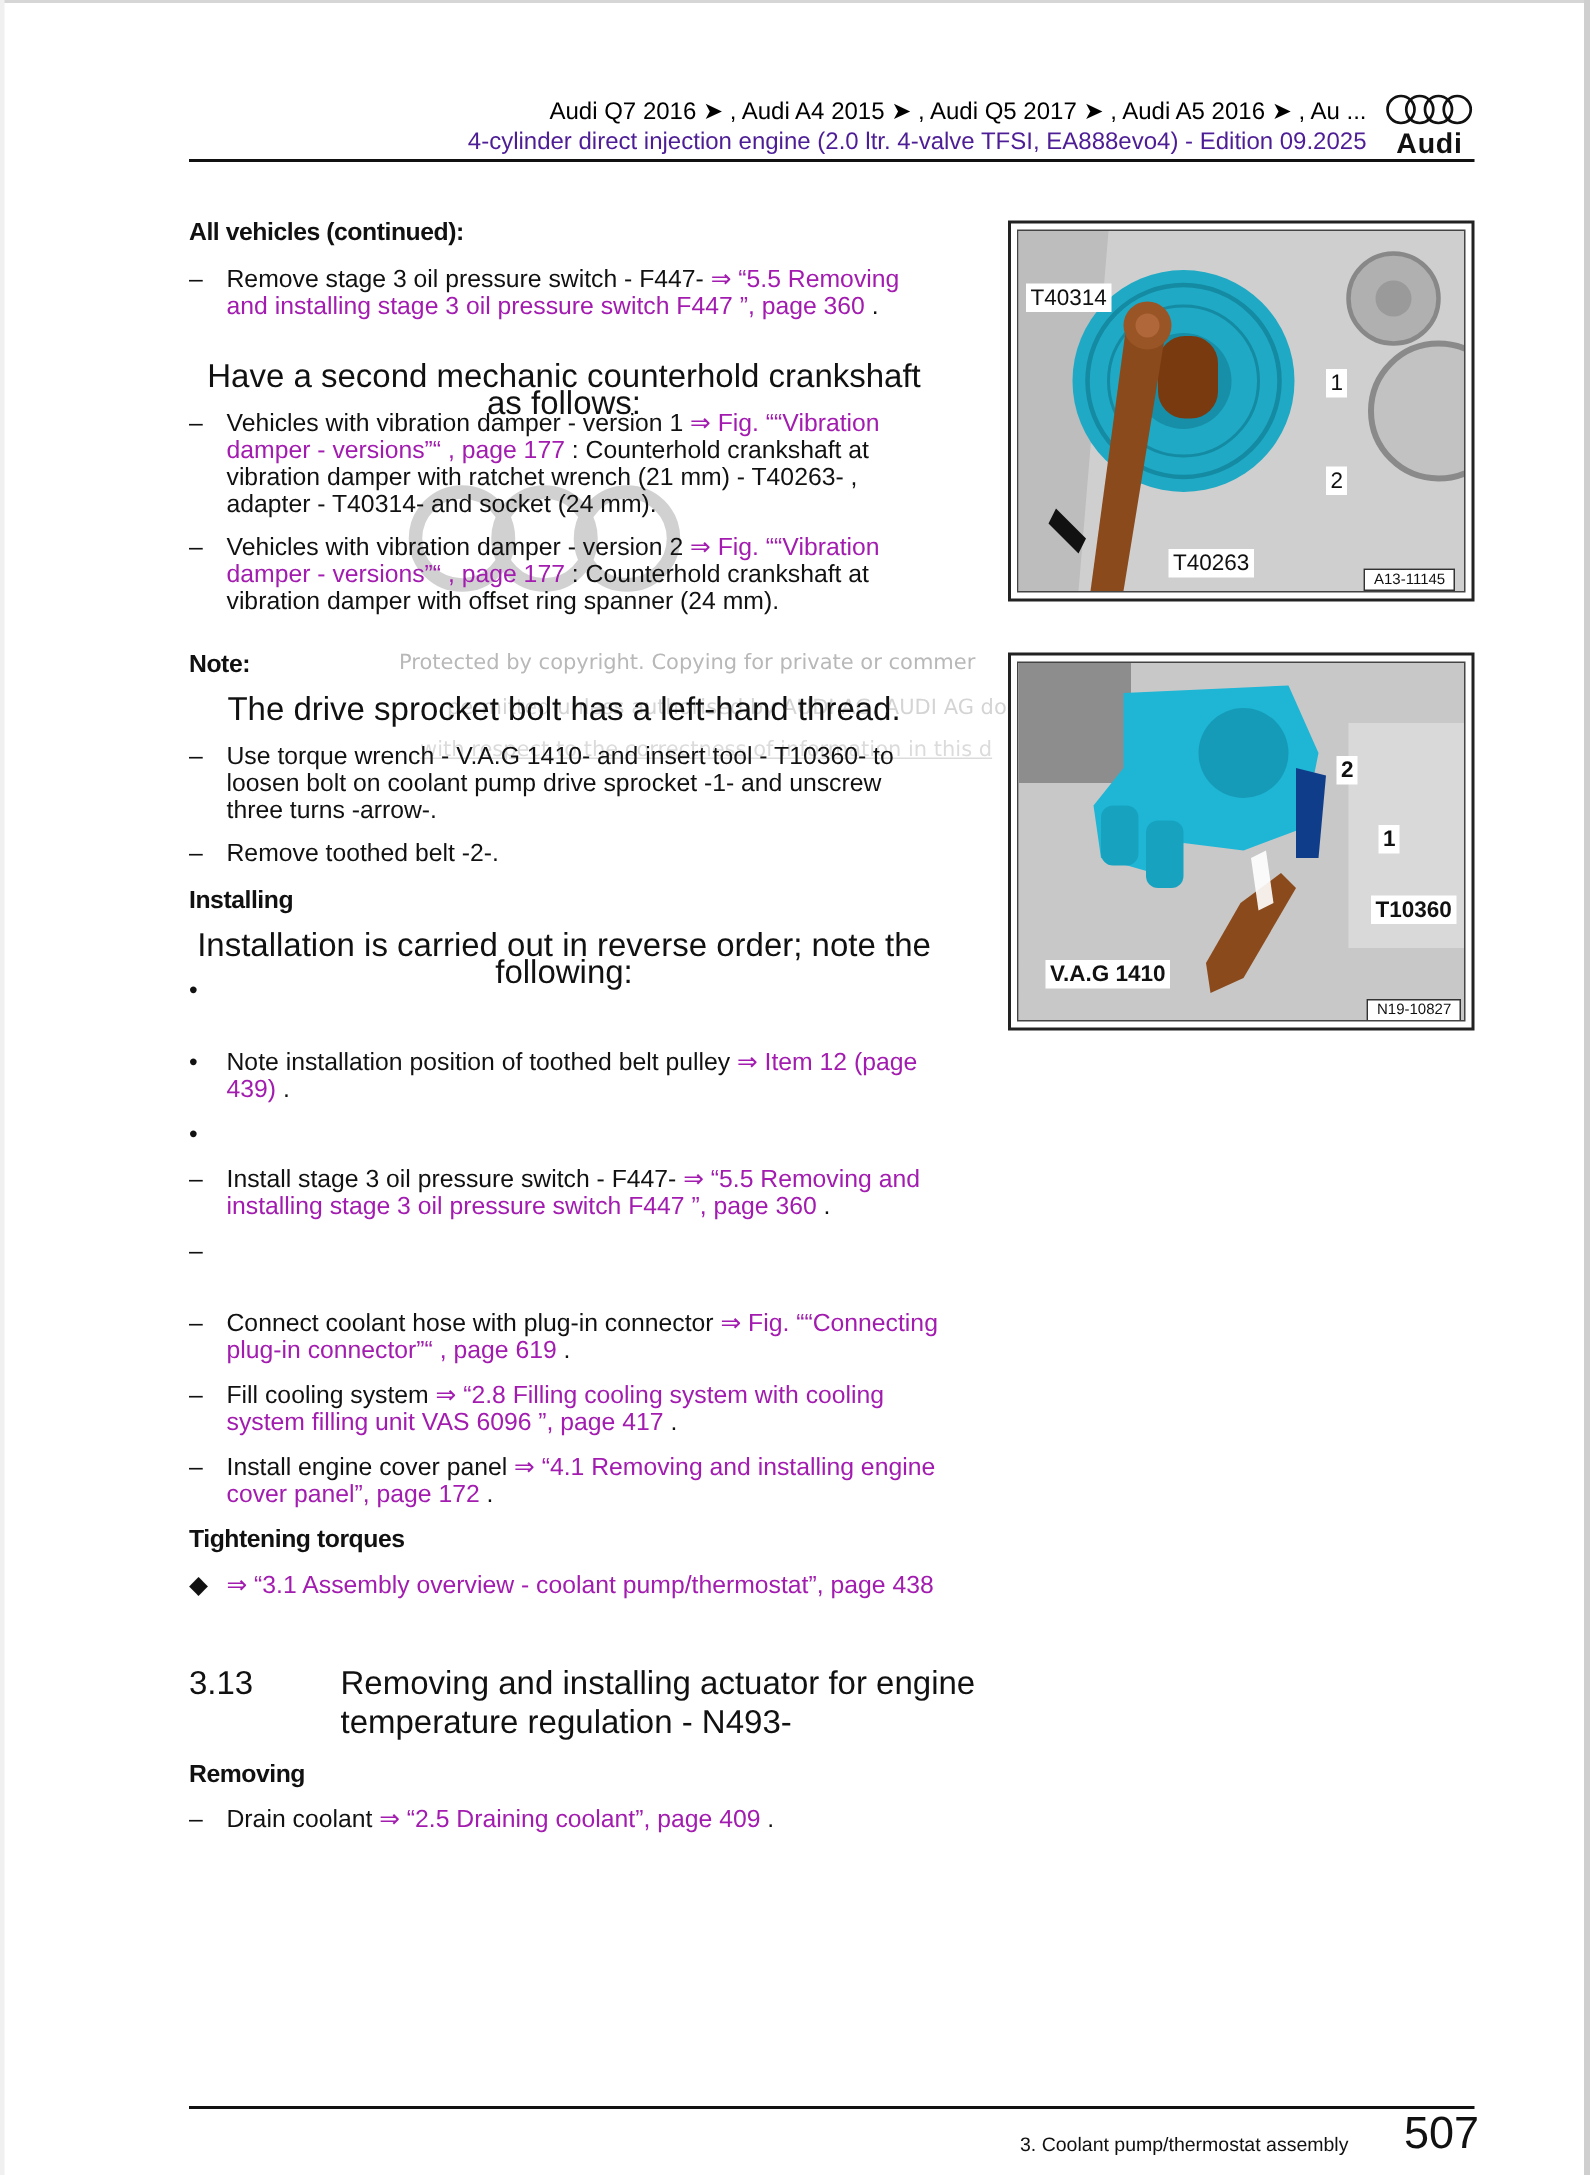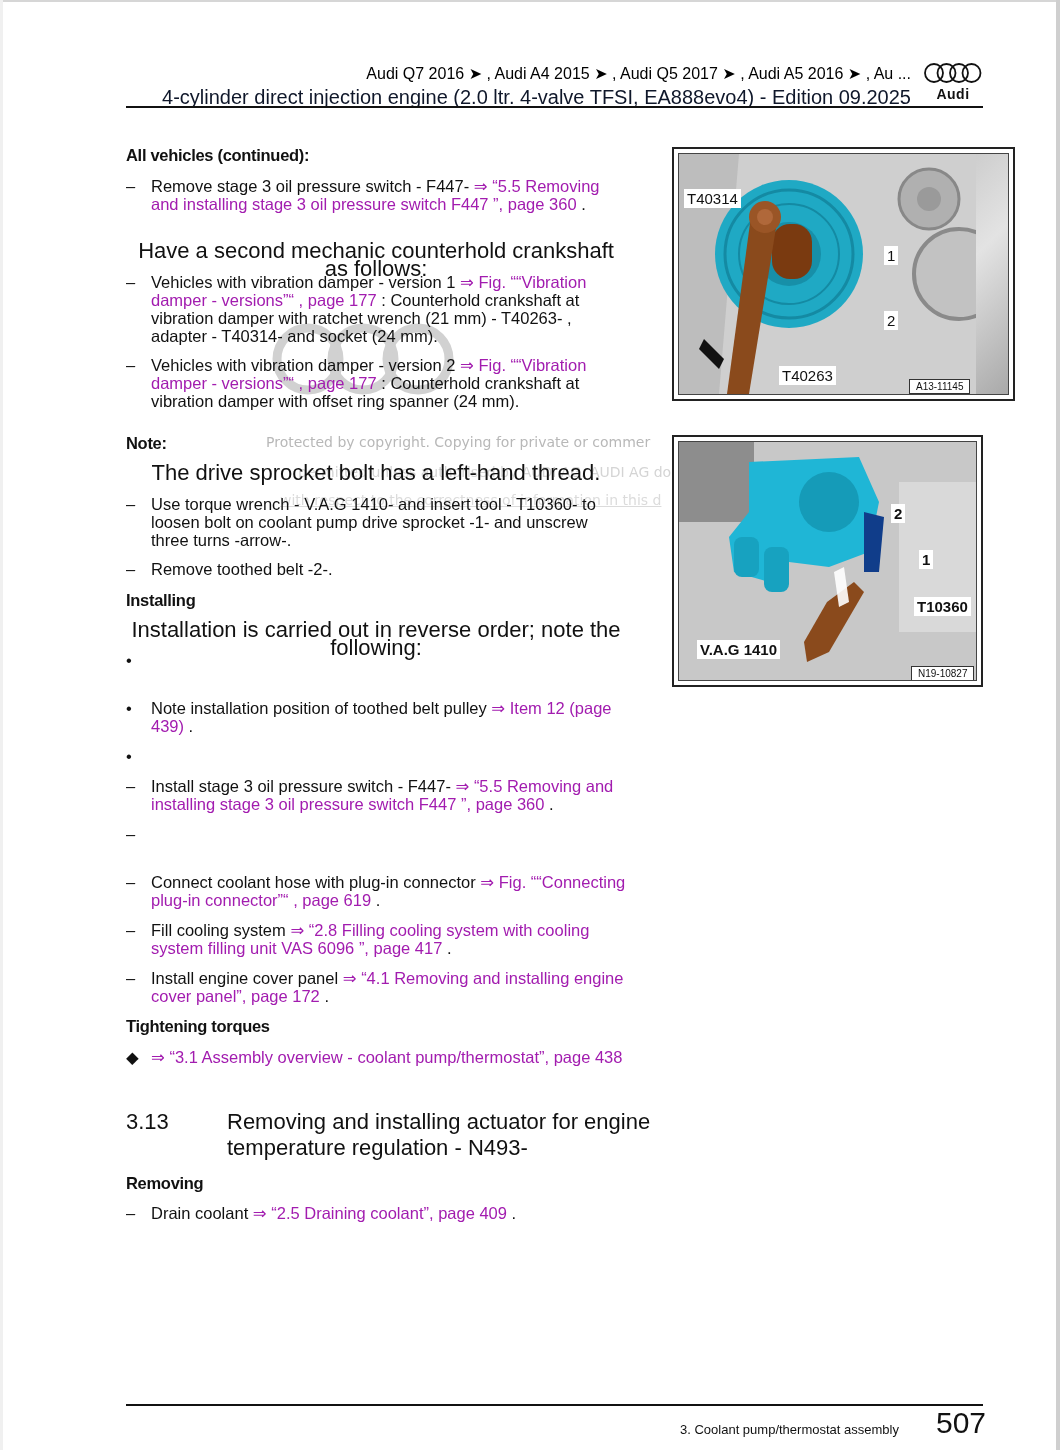--- a/index.html
+++ b/index.html
@@ -9,25 +9,25 @@
     font-family:"Liberation Sans", sans-serif;
     color:#111;
   }
   .page-edge-top { position:absolute; left:0; top:0; width:1060px; height:2px; background:#d6d6d6; }
   .page-edge-right { position:absolute; left:1056px; top:0; width:4px; height:1450px; background:#cfcfcf; }
   .page-edge-left { position:absolute; left:0; top:0; width:3px; height:1450px; background:#f0f0f0; }
 
   
   .header { position:absolute; left:126px; top:62px; width:857px; height:46px; }
   .header-line1 { position:absolute; right:72px; top:2px; font-size:16px; white-space:nowrap; color:#000000; }
-  .header-line2 { position:absolute; right:72px; top:24px; font-size:20px; white-space:nowrap; color:#0f172a; }
+  .header-line2 { position:absolute; right:72px; top:24px; font-size:16px; white-space:nowrap; color:#4c1d95; }
   .header-rule { position:absolute; left:126px; top:106px; width:857px; height:2px; background:#111; }
   .audi-logo { position:absolute; left:923px; top:62px; width:60px; height:42px; }
   .audi-rings { position:absolute; left:0; top:0; width:60px; height:22px; }
-  .audi-word { position:absolute; left:0; top:24px; width:60px; text-align:center; font-weight:bold; font-size:14px; letter-spacing:0.5px; }
+  .audi-word { position:absolute; left:0; top:24px; width:60px; text-align:center; font-weight:bold; font-size:19px; letter-spacing:0.5px; }
   .p { position:absolute; left:126px; width:500px; font-size:22px; line-height:18px;text-align:center; }
   .heading-b { position:absolute; left:126px; font-size:16.5px; font-weight:bold; letter-spacing:-0.3px; }
   .item { position:absolute; left:126px; width:500px; font-size:16.5px; line-height:18px; }
   .item .marker { position:absolute; left:0; top:0; width:20px; }
   .item .content { position:absolute; left:25px; width:475px; }
   a.link { color:#a21caf; text-decoration-thickness:1px; text-underline-offset:2px; }
 
   .sec-num { position:absolute; left:126px; top:1109px; font-size:22px; }
   .sec-title { position:absolute; left:227px; top:1109px; width:440px; font-size:22px; line-height:26px; }
 
@@ -164,21 +164,21 @@
 <div class="sec-num">3.13</div>
 <div class="sec-title">Removing and installing actuator for engine temperature regulation - N493-</div>
 
 <div class="heading-b" style="top:1174px;">Removing</div>
 
 <div class="item" style="top:1204px;height:20px;">
   <span class="marker">–</span>
   <div class="content"><span>Drain coolant </span><a class="link">⇒ “2.5 Draining coolant”, page 409</a><span> .</span></div>
 </div>
 
-<div class="figure" style="left:672px;top:147px;width:307px;height:250px;padding-left:32px;">
+<div class="figure" style="left:672px;top:147px;width:307px;height:250px;">
   <div class="fig-inner">
     <svg width="297" height="240" viewBox="0 0 297 240">
       <rect x="0" y="0" width="297" height="240" fill="#cfcfcf"></rect>
       <path d="M0 0 L60 0 L40 240 L0 240 Z" fill="#bdbdbd"></path>
       <circle cx="250" cy="45" r="30" fill="#b0b0b0" stroke="#888" stroke-width="3"></circle>
       <circle cx="250" cy="45" r="12" fill="#9a9a9a"></circle>
       <circle cx="280" cy="120" r="45" fill="#c2c2c2" stroke="#8a8a8a" stroke-width="4"></circle>
       <circle cx="110" cy="100" r="74" fill="#1fa9c4"></circle>
       <circle cx="110" cy="100" r="64" fill="none" stroke="#148aa3" stroke-width="3"></circle>
       <circle cx="110" cy="100" r="50" fill="none" stroke="#148aa3" stroke-width="2"></circle>

